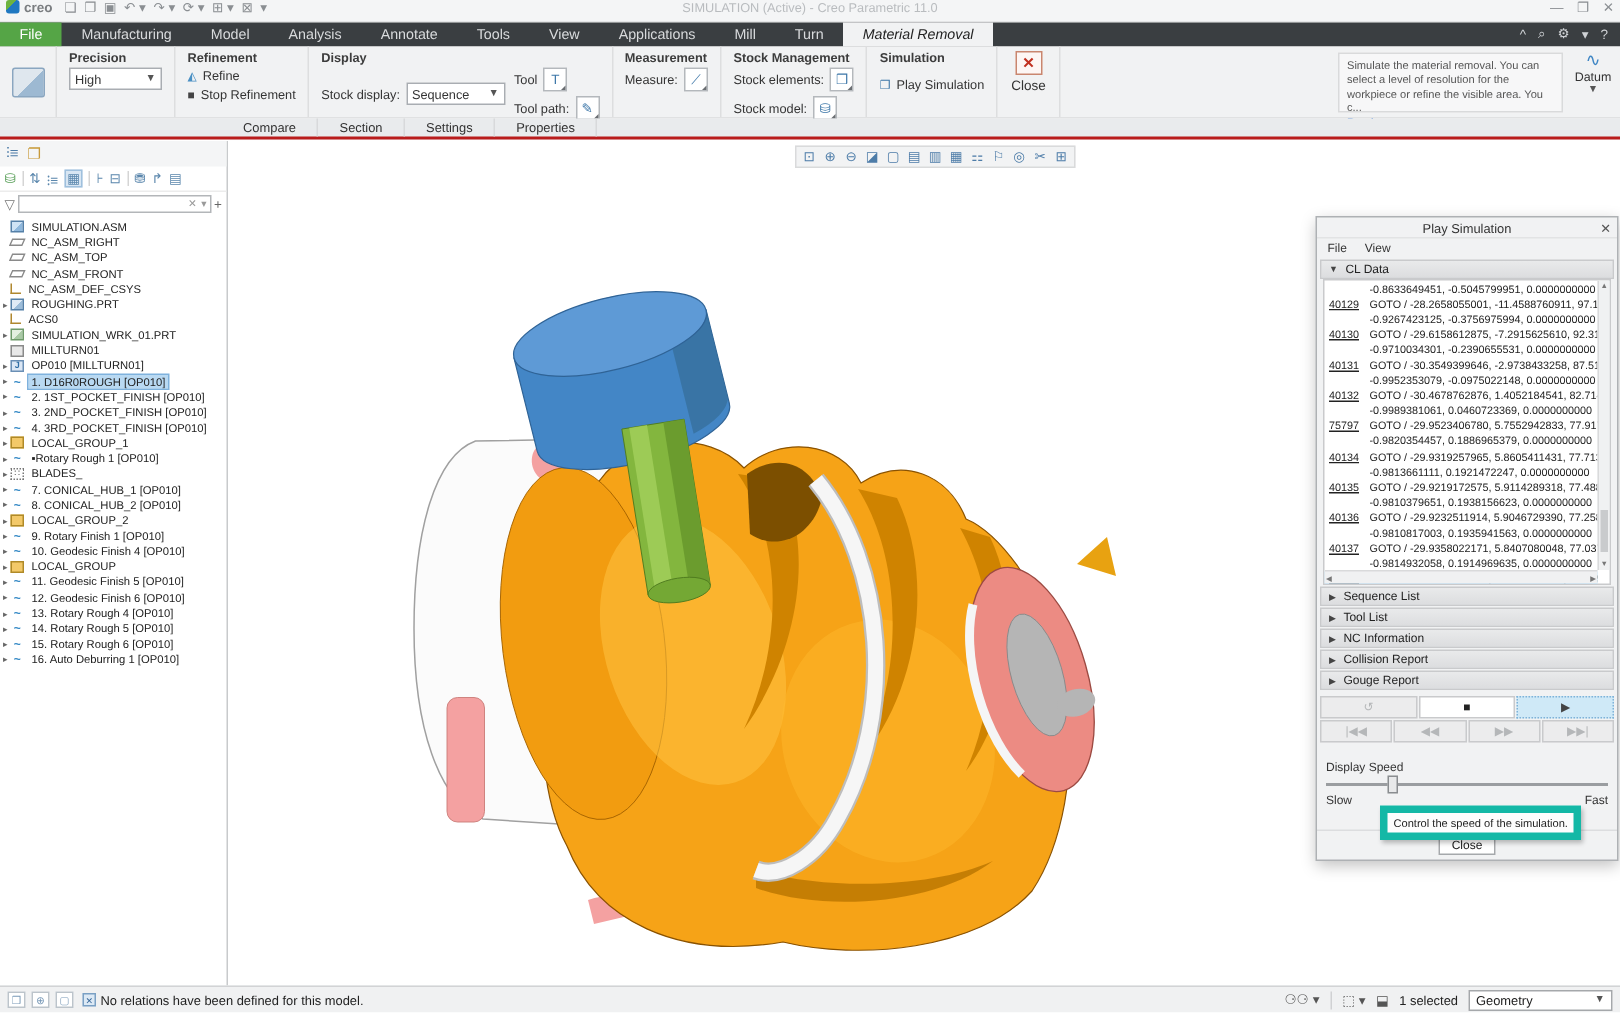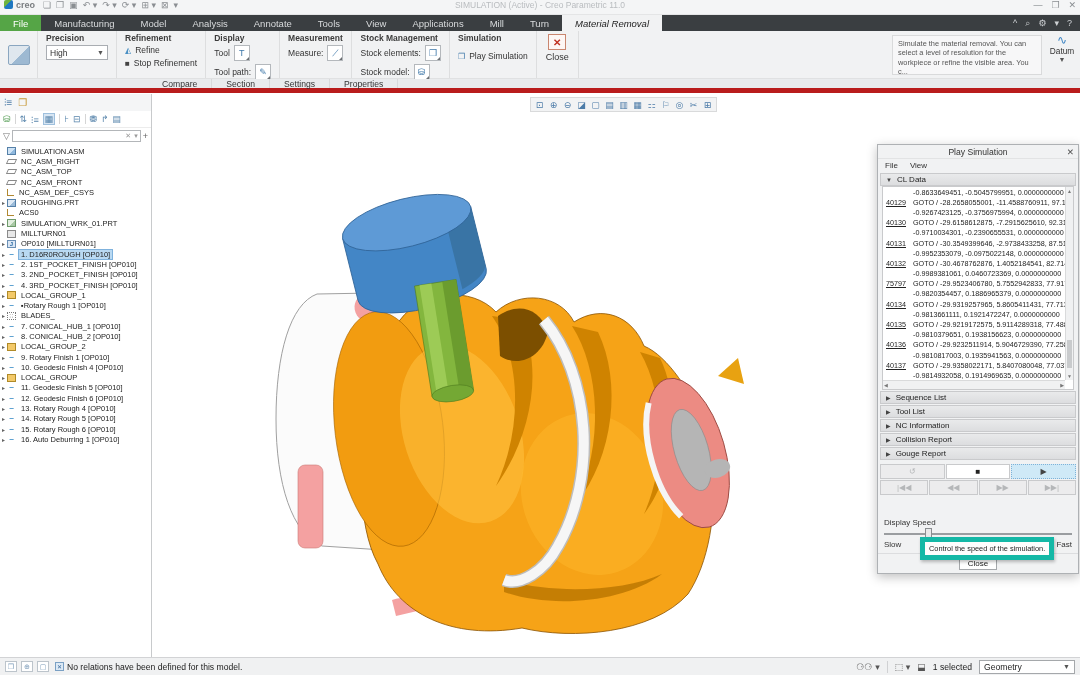--- a/index.html
+++ b/index.html
@@ -42,21 +42,21 @@
   .close-grp { border-right:1px solid #dddedf; padding:3px 9px; display:flex; flex-direction:column; align-items:center; justify-content:flex-start; gap:2px; }
   .close-x { width:18px; height:16px; border:1px solid #c9866f; background:#fdf6f4; color:#c03020; font-weight:bold; display:flex; align-items:center; justify-content:center; font-size:10px; }
   .help-tip { position:absolute; right:38px; top:4px; width:150px; height:40px; background:#f7f7f8; border:1px solid #d9dadb; padding:3px 5px; font-size:7.4px; line-height:1.28; color:#555; }
   .help-tip a { color:#2a6fd1; text-decoration:underline; }
   .datum-col { position:absolute; right:2px; top:3px; width:32px; text-align:center; color:#333; }
   .datum-col .spline { color:#3f86c4; font-size:12px; font-family:"DejaVu Sans",sans-serif; line-height:12px; }
   .datum-col .lbl { font-size:8.3px; }
   .datum-col .car { font-size:7px; color:#555; }
 
   
-  .subrow { height:14px; background:#e9ebed; border-bottom:5px solid #b91c1c; position:relative; }
+  .subrow { height:14px; background:#e9ebed; border-bottom:2px solid #b91c1c; position:relative; }
   .subtabs { position:absolute; left:148px; top:0; height:100%; display:flex; }
   .subtab { padding:0 14px; display:flex; align-items:center; font-size:8.6px; color:#333; border-right:1px solid #d8d9db; cursor:default; }
 
   
   .main { position:absolute; top:94px; left:0; right:0; bottom:18px; display:flex; }
   .left-panel { width:152px; border-right:1px solid #c8cacc; background:#fff; display:flex; flex-direction:column; }
   .ptabs { height:17px; display:flex; gap:6px; align-items:center; padding:0 4px; background:#f4f5f6; }
   .ptabs .pt { font-size:10px; color:#4d7ca8; }
   .ttools { height:17px; display:flex; gap:4px; align-items:center; padding:0 3px; border-bottom:1px solid #ececec; color:#5b87ad; font-size:9px; }
   .ttools .sep { width:1px; height:10px; background:#d5d5d5; }
@@ -102,21 +102,21 @@
   .clrow.sel { background:#a8d5f2; }
   .vscroll { position:absolute; right:0; top:0; bottom:9px; width:8px; background:#f0f1f2; border-left:1px solid #d9dadb; }
   .vscroll .vthumb { position:absolute; left:1px; right:1px; bottom:12px; height:28px; background:#c9cbcd; }
   .vscroll .va { position:absolute; left:0; right:0; text-align:center; font-size:5px; color:#777; }
   .hscroll { position:absolute; left:0; right:8px; bottom:0; height:9px; background:#f0f1f2; border-top:1px solid #d9dadb; display:flex; justify-content:space-between; align-items:center; padding:0 1px; font-size:5px; color:#777; }
   .playgrid { margin:4px 2px 0 2px; }
   .prow { display:flex; gap:1px; margin-bottom:1px; }
   .pbtn { flex:1; height:15px; background:#ececed; border:1px solid #c9cacc; display:flex; align-items:center; justify-content:center; color:#b5b7b9; font-size:8px; cursor:default; }
   .pbtn.stop { background:#fff; color:#222; }
   .pbtn.play { background:#cfe9f7; border:1px dotted #7fb2d8; color:#444; }
-  .speed { margin:23px 6px 0 6px; color:#333; }
+  .speed { margin:12px 6px 0 6px; color:#333; }
   .speed .track { margin-top:6px; height:2px; background:#9a9da0; position:relative; }
   .speed .handle { position:absolute; left:22%; top:-5px; width:7px; height:12px; background:#e8e9ea; border:1px solid #8a8d90; }
   .speed .ends { display:flex; justify-content:space-between; margin-top:5px; font-size:8px; color:#333; }
   .tooltip { position:absolute; left:42px; top:392px; background:#fdfdfd; border:5px solid #14b8a6; box-shadow:1px 2px 3px rgba(0,0,0,.25); padding:2px 4px; white-space:nowrap; font-size:7.4px; color:#222; z-index:5; }
   .dlg-foot { position:absolute; left:0; right:0; bottom:3px; display:flex; justify-content:center; border-top:1px solid #dcdddf; padding-top:3px; }
   .btn-close { min-width:38px; height:13px; background:#fff; border:1px solid #a5a8ab; display:flex; align-items:center; justify-content:center; font-size:8px; color:#222; }
 
   
   .statusbar { position:absolute; left:0; right:0; bottom:0; height:18px; background:#f0f1f2; border-top:1px solid #d2d3d5; display:flex; align-items:center; padding:0 5px; gap:6px; }
   .sic { width:12px; height:11px; border:1px solid #bcc4cb; background:#fff; color:#7a9ab8; font-size:7px; display:flex; align-items:center; justify-content:center; }
@@ -200,20 +200,27 @@
       <div class="rbtn">
         <span class="ic" style="color:#444">■</span>
         <span>Stop Refinement</span>
       </div>
     </div>
   </div>
 
   <div class="grp">
     <div class="grp-label">Display</div>
     <div class="grp-body">
+      <div class="ctl-row">
+        <span>Stock display:</span>
+        <div class="select" style="min-width:66px">
+          <span>Sequence</span>
+          <span class="car">▼</span>
+        </div>
+      </div>
       <div class="col">
         <div class="ctl-row">
           <span>Tool</span>
           <div class="icon-btn">T</div>
         </div>
         <div class="ctl-row">
           <span>Tool path:</span>
           <div class="icon-btn">✎</div>
         </div>
       </div>

